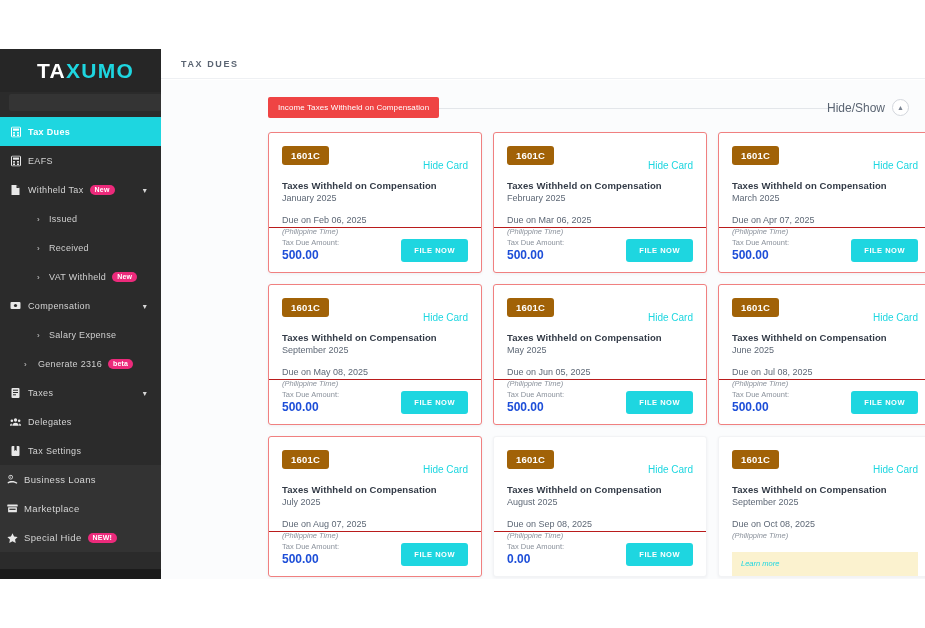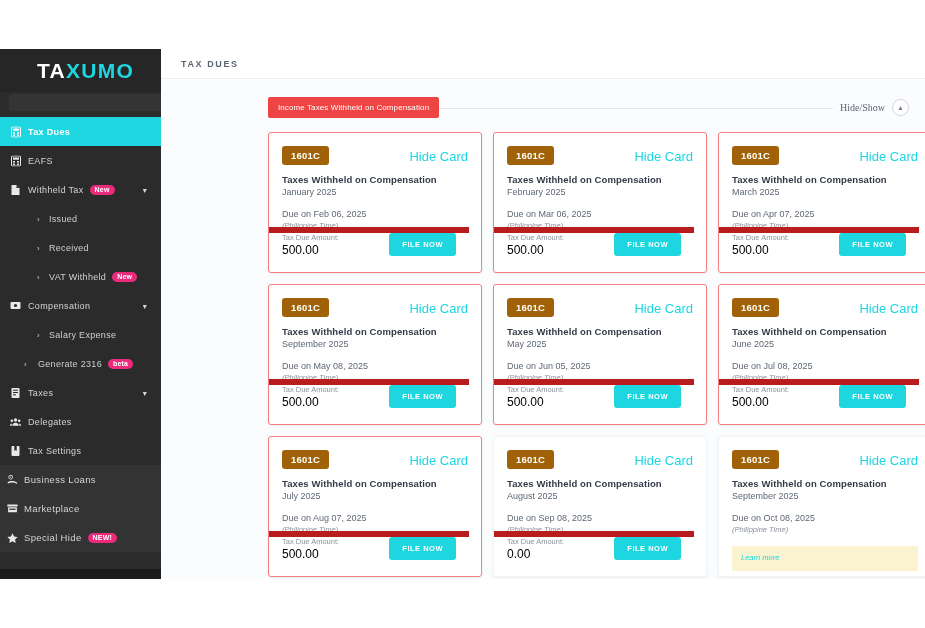--- a/index.html
+++ b/index.html
@@ -97,21 +97,21 @@
   }
   .sec-tab {
     position:absolute; left: 0; top: 0;
     background: #ef4444; color:#ffffff; font-size: 8px;
     padding: 6px 10px; border-radius: 2px; white-space: nowrap;
     letter-spacing: .1px;
   }
   .hideshow {
     position:absolute; right: 0; top: 2px; display:flex; align-items:center; gap:7px;
   }
-  .hideshow .lbl { font-size: 10px; color:#5a6472;font-family:Liberation Serif, serif; }
+  .hideshow .lbl { font-size: 12px; color:#5a6472; }
   .hs-circle {
     width: 17px; height: 17px; border-radius: 50%;
     border: 1px solid #d3d7dd; background:#fff;
     display:flex; align-items:center; justify-content:center;
     font-size: 7px; color:#7b8492;
   }
 
   .grid {
     margin: 13px 0 0 107px; width: 665px;
     display: grid; grid-template-columns: repeat(3, 214px);
@@ -123,35 +123,35 @@
     box-shadow: 0 1px 3px rgba(30,40,60,0.06);
     height: 141px; position: relative; overflow:hidden;
   }
   .card.flagged { border: 1px solid #f08080; }
   .card-body { padding: 13px 13px 0 13px; }
   .card-top { display:flex; align-items:flex-start; justify-content:space-between; }
   .form-badge {
     background:#a16207; color:#ffffff; font-size: 9.5px; font-weight: 700;
     padding: 4px 9px; border-radius: 3px; letter-spacing: .2px;
   }
-  .hide-card { font-size: 13px; color:#1ed6e0; cursor:pointer; margin-top:3px;padding-left:40px; }
+  .hide-card { font-size: 10px; color:#1ed6e0; cursor:pointer; margin-top:14px;padding-left:40px; }
   .card-title {
     margin-top: 9px; font-size: 9.5px; font-weight: 700; color:#333b47; letter-spacing:.1px;
   }
   .card-period { margin-top: 2px; font-size: 9px; color:#5e6876; }
   .card-due { margin-top: 12px; font-size: 9px; color:#5e6876; }
   .card-tz { margin-top: 2px; font-size: 7.5px; color:#8b929c; font-style: italic; }
   .card-foot {
-    position:absolute; left:0; right:12px; bottom:0; height: 45px;
-    border-top: 6px solid #b91c1c;
-    display:flex; align-items:flex-start; justify-content:space-between;
+    position:absolute; left:0; right:0; bottom:0; height: 45px;
+    border-top: 1px solid #b91c1c;
+    display:flex; align-items:center; justify-content:space-between;
     padding: 0 13px;
   }
   .amt-lbl { font-size: 7.5px; color:#8b929c; }
-  .amt-val { font-size: 12px; font-weight: 400; color:#000000; margin-top:1px; }
+  .amt-val { font-size: 12px; font-weight: 700; color:#1d4ed8; margin-top:1px; }
   .file-btn {
     background:#1ed6e0; color:#ffffff; border:none; border-radius: 3px;
     font-size: 7.5px; font-weight: 700; letter-spacing: .5px;
     padding: 7px 13px; cursor:pointer; font-family:"Liberation Sans", sans-serif;
   }
   .notice {
     margin: 12px 13px 0 13px; background:#fbf2cf;
     padding: 7px 9px; font-size: 7.5px; color:#6d6440;
     font-style: italic; line-height: 1.45;
   }

